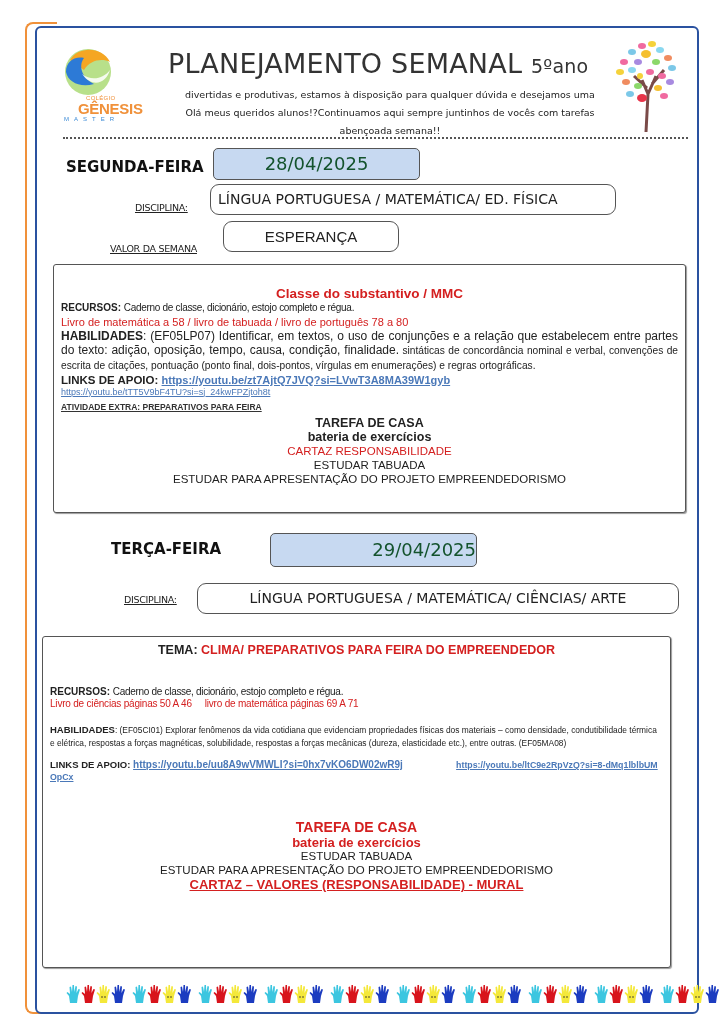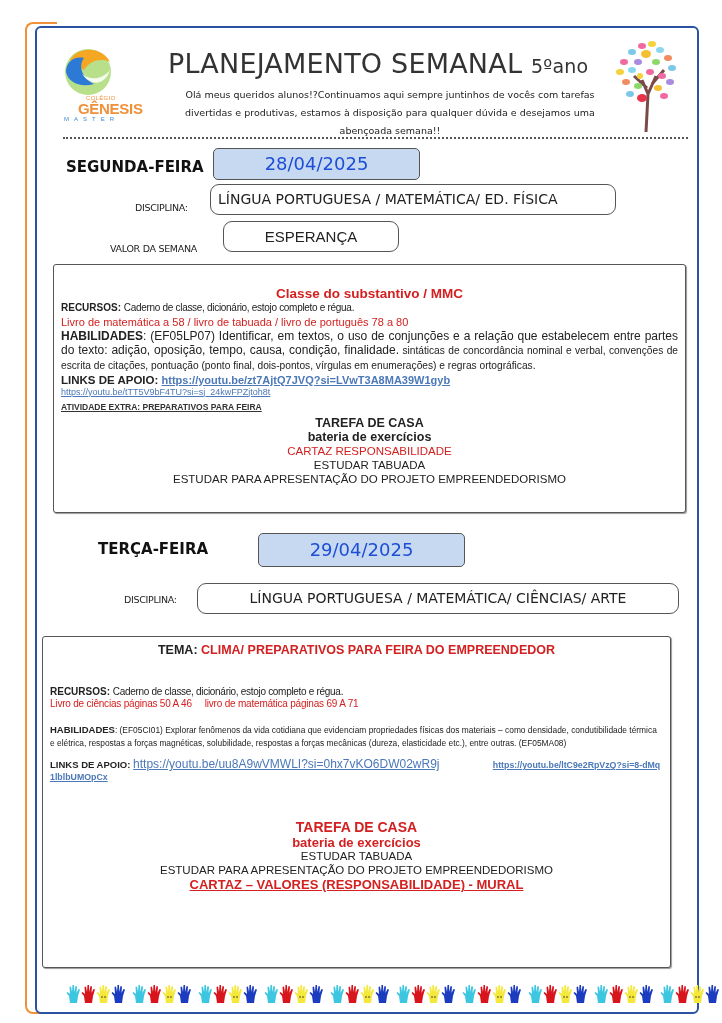--- a/index.html
+++ b/index.html
@@ -6,22 +6,22 @@
   body { width:722px; height:1023px; position:relative; overflow:hidden; font-family:"Liberation Sans", sans-serif; color:#222; }
   .orange-frame { position:absolute; left:25px; top:22px; width:30px; height:988px; border:2px solid #f0913a; border-right:none; border-radius:8px 0 0 8px; }
   .page { position:absolute; left:35px; top:26px; width:660px; height:984px; border:2.5px solid #2a52a0; border-radius:6px; background:#fff; }
   .logo { position:absolute; left:62px; top:44px; width:70px; height:80px; }
   .tree { position:absolute; left:612px; top:36px; width:68px; height:98px; }
   .title { position:absolute; left:168px; top:48px; width:440px; font-family:"DejaVu Sans", sans-serif; font-size:27px; color:#333; letter-spacing:0.2px; white-space:nowrap; }
   .title .grade { font-size:19px; }
   .greeting { position:absolute; left:170px; top:86px; width:440px; text-align:center; font-family:"DejaVu Sans", sans-serif; font-size:9.5px; line-height:18px; color:#222; }
   .dots { position:absolute; left:63px; top:137px; width:625px; border-top:2px dotted #555; }
   .day-label { position:absolute; font-family:"DejaVu Sans", sans-serif; font-weight:bold; font-size:15px; color:#111; }
-  .date-box { position:absolute; background:#c7d9f1; border:1.5px solid #555; border-radius:5px; text-align:center; font-family:"DejaVu Sans", sans-serif; font-size:18px; color:#1d4ed8; }
-  .small-label { position:absolute; font-family:"DejaVu Sans", sans-serif; font-size:9.5px; color:#222; letter-spacing:-0.3px; }
+  .date-box { position:absolute; background:#c7d9f1; border:1.5px solid #555; border-radius:5px; text-align:center; font-family:"DejaVu Sans", sans-serif; font-size:18px; color:#14532d; }
+  .small-label { position:absolute; font-family:"DejaVu Sans", sans-serif; font-size:9.5px; color:#222; letter-spacing:-0.3px;text-decoration:underline; }
   .field-box { position:absolute; border:1.5px solid #555; border-radius:9px; background:#fff; font-family:"DejaVu Sans", sans-serif; font-size:14px; color:#222; box-sizing:border-box; white-space:nowrap; }
   .content-box { position:absolute; border:1.5px solid #555; border-radius:3px; background:#fff; box-sizing:border-box; box-shadow:1px 1px 1px #999; }
   .red { color:#d42020; }
   .center { text-align:center; }
   .link { color:#4a78b8; text-decoration:underline; }
   .hands { position:absolute; left:66px; top:984px; width:600px; height:24px; display:flex; gap:6px; }
   .hand-group { display:flex; gap:0px; }
 </style>
 </head>
 <body>
@@ -39,22 +39,22 @@
   <div style="position:absolute; left:24px; top:51px; font-size:6px; color:#f0913a; letter-spacing:0.3px;">COLÉGIO</div>
   <div style="position:absolute; left:16px; top:56px; font-size:15px; font-weight:bold; color:#f0913a; letter-spacing:-0.3px;">GÊNESIS</div>
   <div style="position:absolute; left:2px; top:72px; font-size:6px; color:#3a8ad6; letter-spacing:5px;">MASTER</div>
 </div>
 
 <div class="title">
   <span>PLANEJAMENTO SEMANAL</span>
   <span class="grade">5ºano</span>
 </div>
 <div class="greeting">
+  <div>divertidas e produtivas, estamos à disposição para qualquer dúvida e desejamos uma</div>
   <div>Olá meus queridos alunos!?Continuamos aqui sempre juntinhos de vocês com tarefas</div>
-  <div>divertidas e produtivas, estamos à disposição para qualquer dúvida e desejamos uma</div>
   <div>abençoada semana!!</div>
 </div>
 
 <div class="tree">
   <svg width="68" height="98" viewBox="0 0 68 98">
     <path d="M34 96 L36 58 L30 44 M36 58 L44 40 M35 52 L22 40 M40 48 L52 34" stroke="#7a4a48" stroke-width="3" fill="none"></path>
     <g>
       <ellipse cx="30" cy="10" rx="4" ry="3" fill="#f06aa0"></ellipse>
       <ellipse cx="40" cy="8" rx="4" ry="3" fill="#f5d23a"></ellipse>
       <ellipse cx="48" cy="14" rx="4" ry="3" fill="#8ad8f0"></ellipse>
@@ -110,42 +110,42 @@
   <div style="margin-top:3px; font-size:8.5px; font-weight:bold; text-decoration:underline; color:#333;">ATIVIDADE EXTRA: PREPARATIVOS PARA FEIRA</div>
   <div class="center" style="margin-top:3px; font-size:12.5px; line-height:14px;">
     <div style="font-weight:bold;">TAREFA DE CASA</div>
     <div style="font-weight:bold;">bateria de exercícios</div>
     <div class="red" style="font-size:11.5px;">CARTAZ  RESPONSABILIDADE</div>
     <div style="font-size:11.5px;">ESTUDAR TABUADA</div>
     <div style="font-size:11.5px;">ESTUDAR  PARA APRESENTAÇÃO  DO PROJETO  EMPREENDEDORISMO</div>
   </div>
 </div>
 
-<div class="day-label" style="left:98px; top:540px;">TERÇA-FEIRA</div>
-<div class="date-box" style="left:258px; top:533px; width:205px; height:32px; line-height:32px;">29/04/2025</div>
+<div class="day-label" style="left:111px; top:540px;">TERÇA-FEIRA</div>
+<div class="date-box" style="left:270px; top:533px; width:205px; height:32px; line-height:32px;text-align:right;">29/04/2025</div>
 
 <div class="small-label" style="left:124px; top:594px;">DISCIPLINA:</div>
 <div class="field-box" style="left:197px; top:583px; width:482px; height:31px; line-height:29px; text-align:center;">LÍNGUA PORTUGUESA / MATEMÁTICA/ CIÊNCIAS/ ARTE</div>
 
 <div class="content-box" style="left:42px; top:636px; width:629px; height:332px; padding:5px 7px; font-size:9.5px; line-height:12px;">
   <div class="center" style="font-weight:bold; font-size:12.5px; line-height:16px;">
     <span>TEMA:</span>
     <span class="red">CLIMA/ PREPARATIVOS PARA  FEIRA DO EMPREENDEDOR</span>
   </div>
   <div style="margin-top:28px; font-size:10px;">
     <b>RECURSOS:</b>
     <span style="letter-spacing:-0.3px;">Caderno de classe, dicionário, estojo completo e régua.</span>
   </div>
   <div class="red" style="font-size:10px; letter-spacing:-0.2px; white-space:pre;">Livro de ciências páginas 50 A 46     livro de matemática páginas 69 A 71</div>
   <div style="margin-top:14px; font-size:8.4px; line-height:12.5px;">
     <b style="font-size:9.5px;">HABILIDADES</b><span>: (EF05CI01) Explorar fenômenos da vida cotidiana que evidenciam propriedades físicas dos materiais – como densidade, condutibilidade térmica e elétrica, respostas a forças magnéticas, solubilidade, respostas a forças mecânicas (dureza, elasticidade etc.), entre outras. (EF05MA08)</span>
   </div>
   <div style="margin-top:10px; font-size:9.5px; line-height:11px;">
     <b>LINKS DE APOIO:</b>
-    <a class="link" style="font-size:12px; font-weight:normal;">https://youtu.be/uu8A9wVMWLI?si=0hx7vKO6DW02wR9j</a>&nbsp;
+    <a class="link" style="font-size:10px; font-weight:bold;">https://youtu.be/uu8A9wVMWLI?si=0hx7vKO6DW02wR9j</a>&nbsp;
     <a class="link" style="font-size:8.8px; font-weight:bold; word-break:break-all;padding-left:48px;">https://youtu.be/ltC9e2RpVzQ?si=8-dMq1lblbUMOpCx</a>
   </div>
   <div class="center" style="margin-top:36px; font-size:11.5px; line-height:13.5px;">
     <div class="red" style="font-weight:bold; font-size:14px; line-height:16px;">TAREFA DE CASA</div>
     <div class="red" style="font-weight:bold; font-size:13px; line-height:15px;">bateria de exercícios</div>
     <div>ESTUDAR  TABUADA</div>
     <div>ESTUDAR  PARA APRESENTAÇÃO  DO PROJETO EMPREENDEDORISMO</div>
     <div class="red" style="font-weight:bold; font-size:13px; line-height:15px; text-decoration:underline;">CARTAZ – VALORES (RESPONSABILIDADE) - MURAL</div>
   </div>
 </div>

